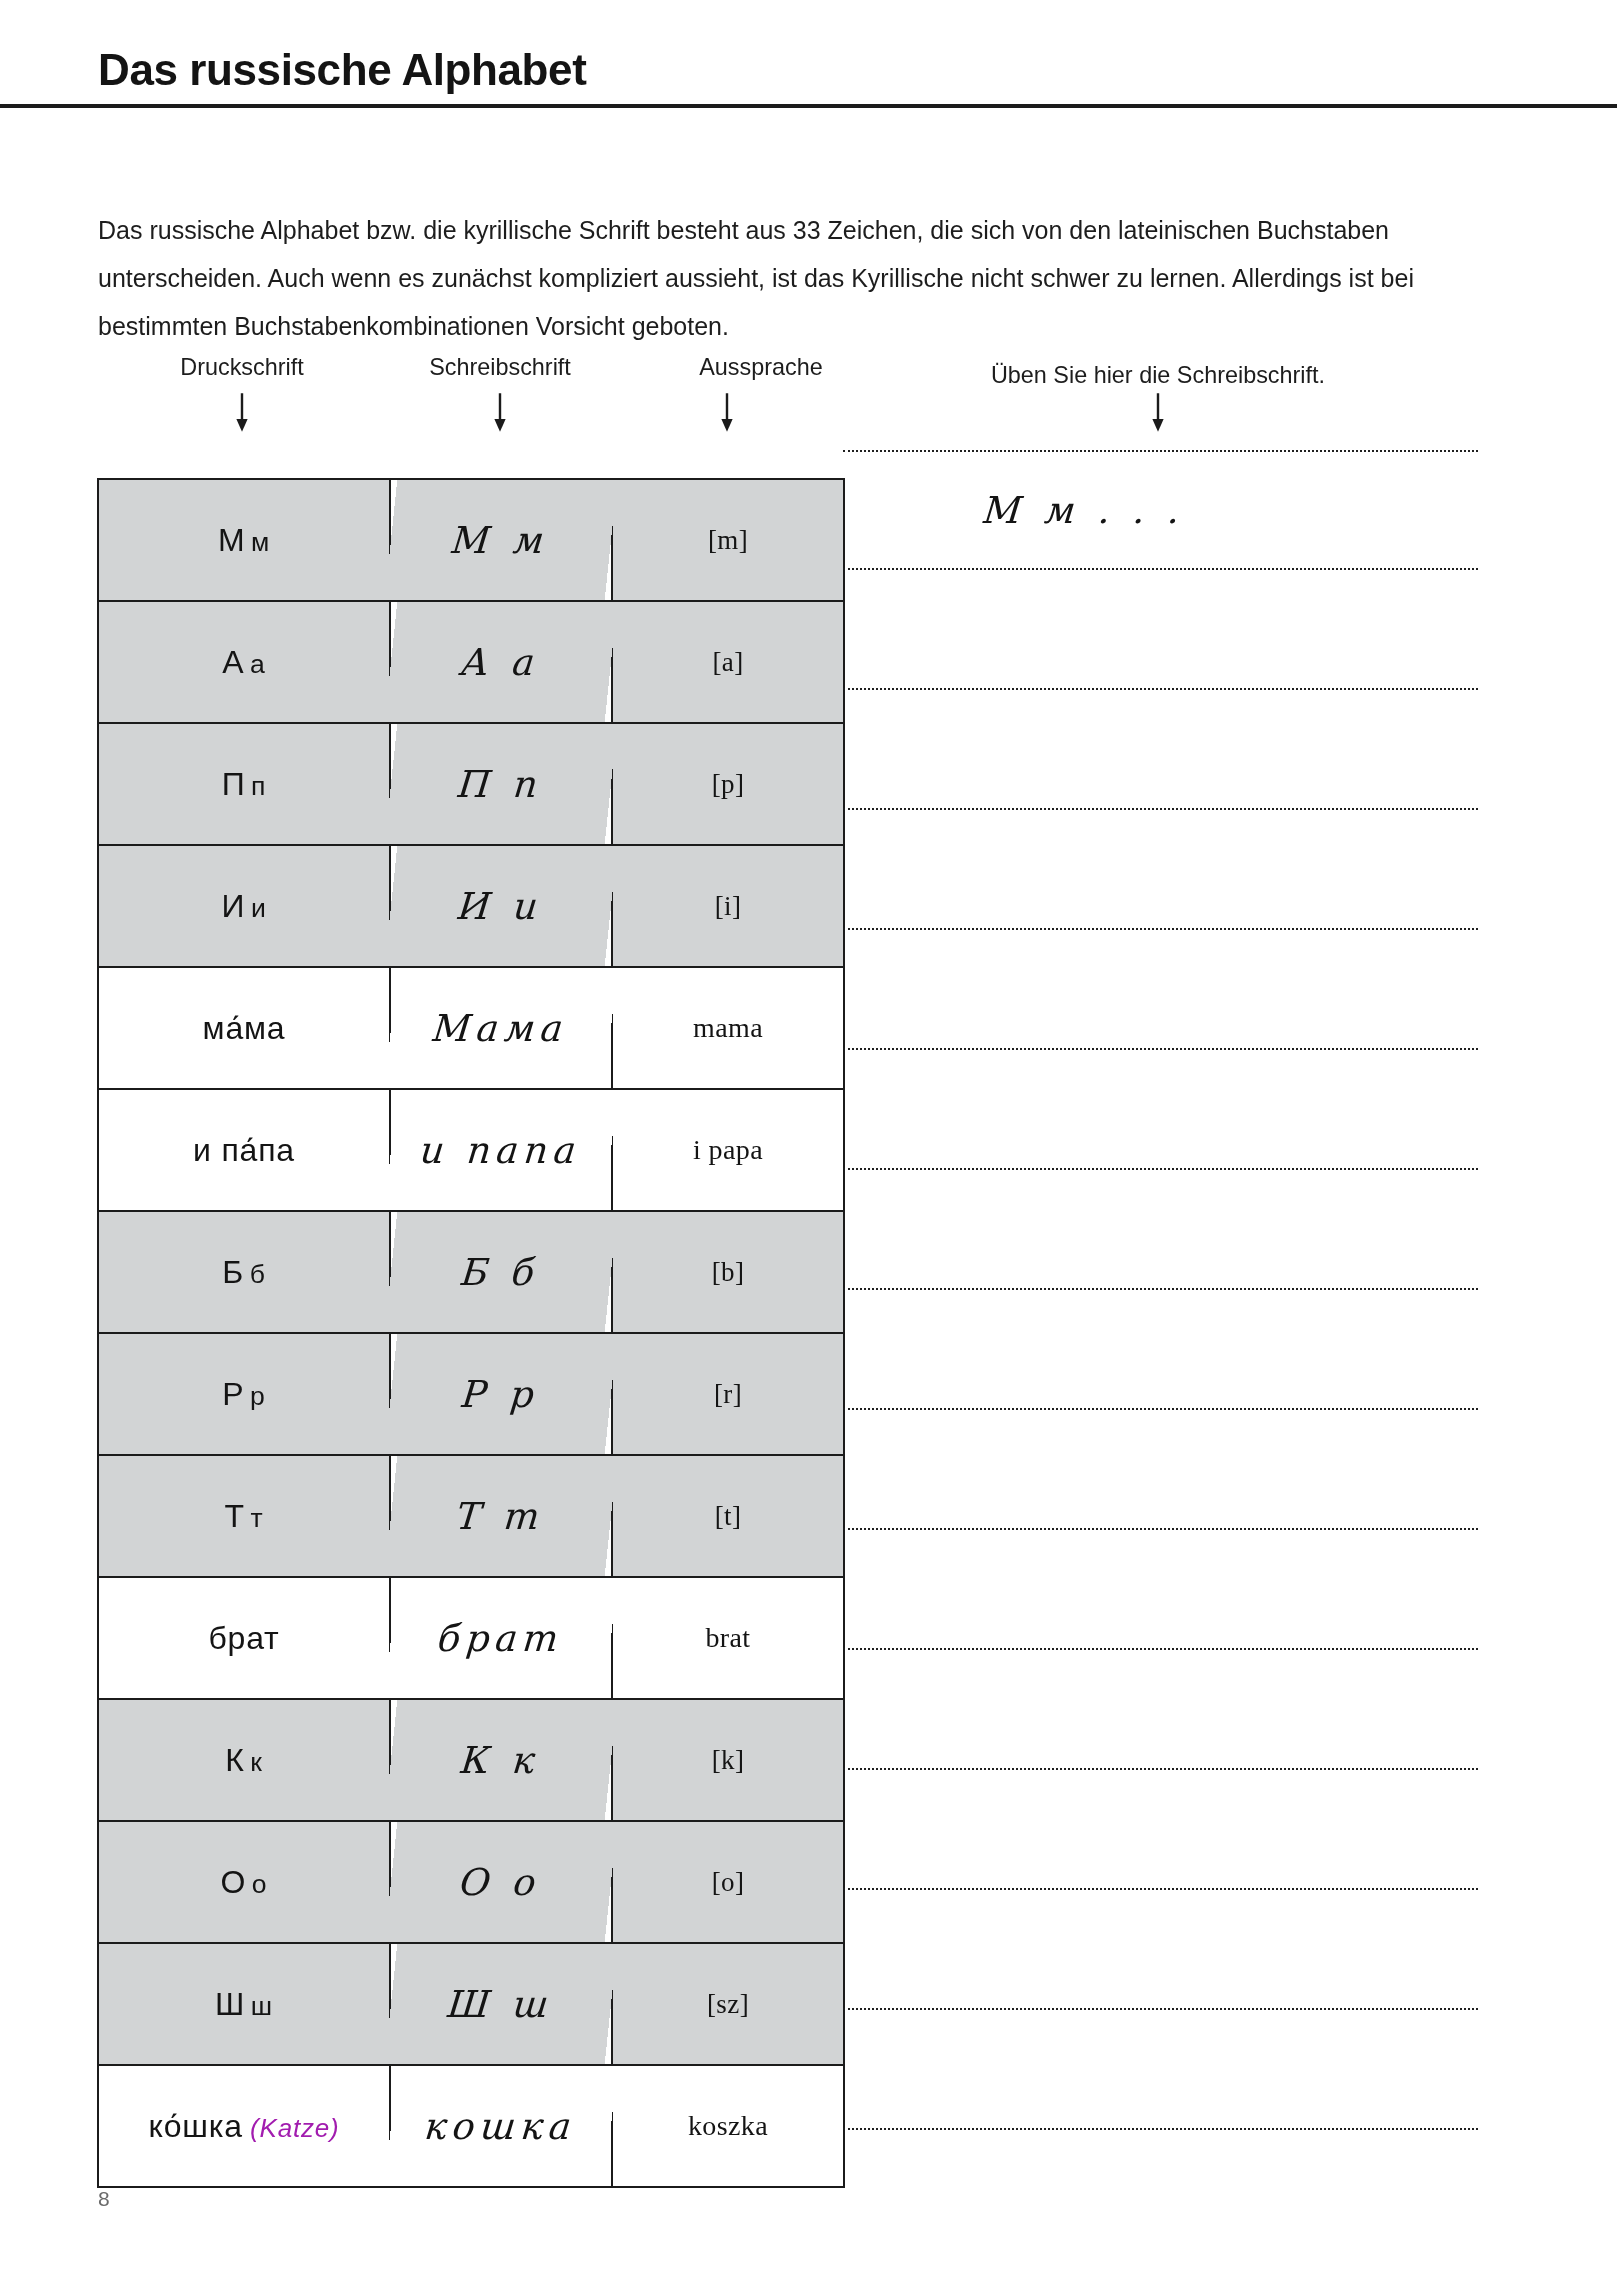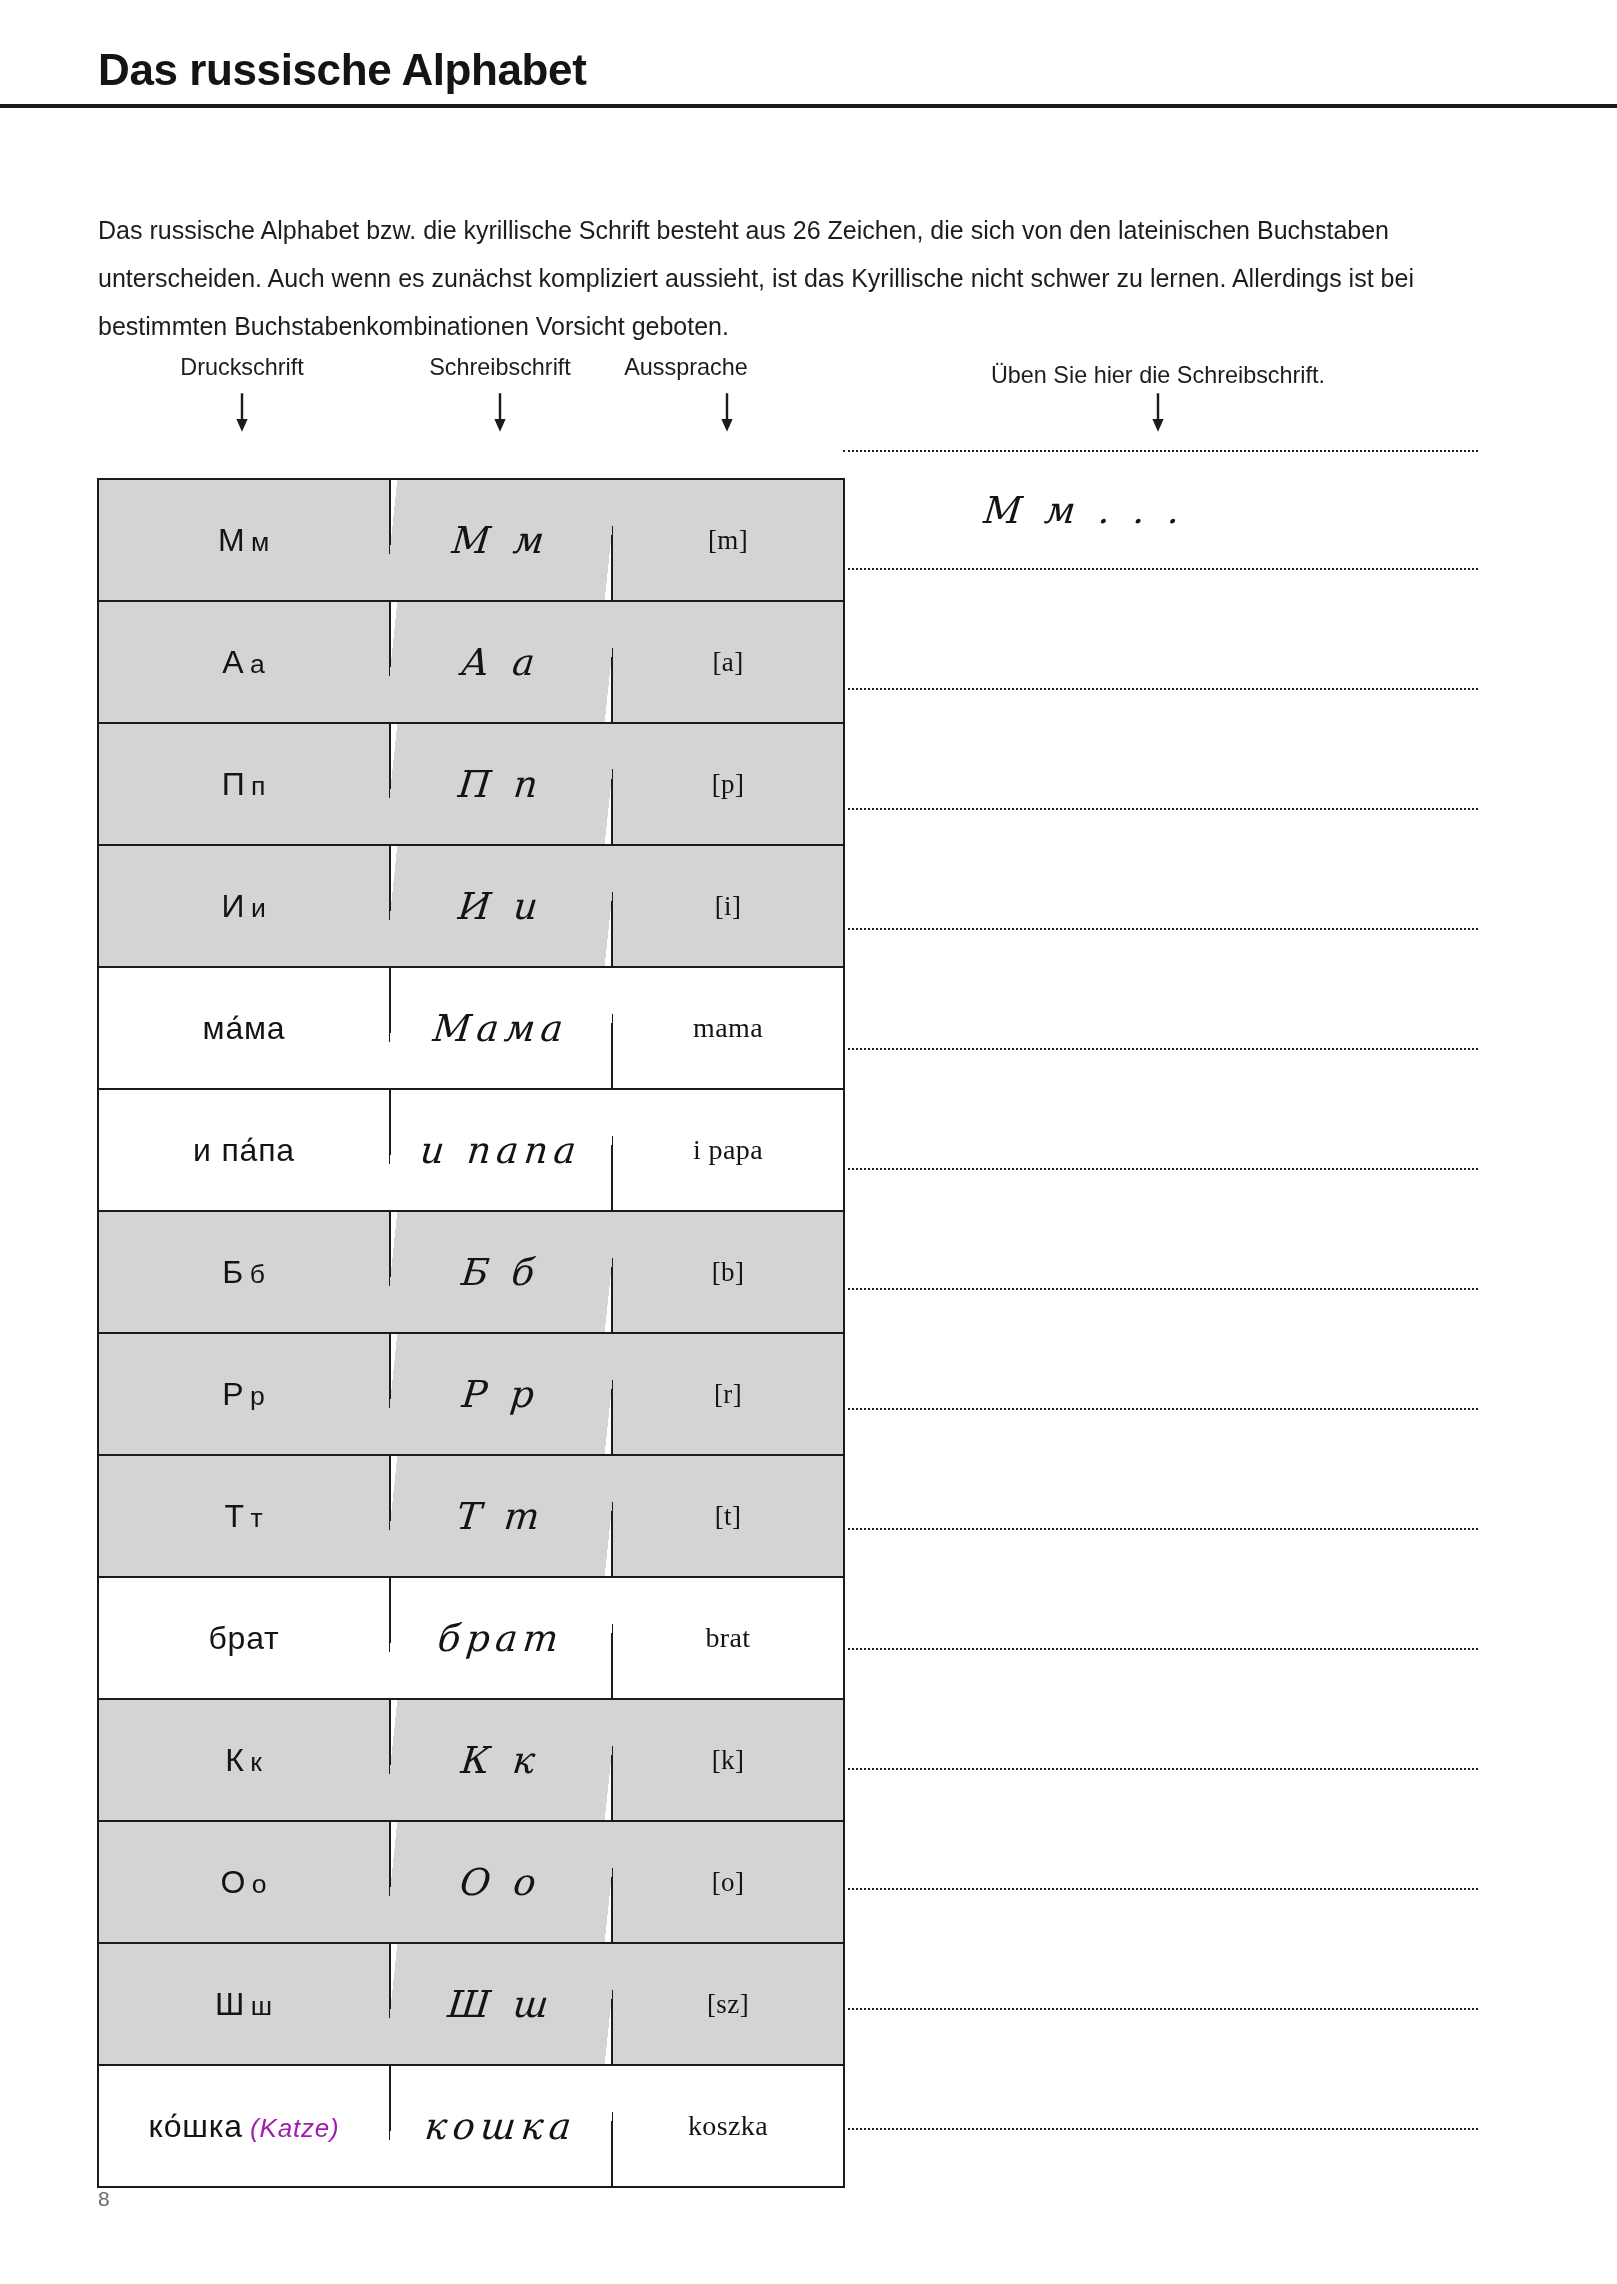--- a/index.html
+++ b/index.html
@@ -181,40 +181,40 @@
 </head>
 <body>
 
 <div class="page">
 
   <div class="title-block">
     <h1 class="page-title">Das russische Alphabet</h1>
     <div class="title-rule"></div>
   </div>
 
-  <p class="intro">Das russische Alphabet bzw. die kyrillische Schrift besteht aus 26 Zeichen, die sich von den lateinischen Buchstaben unterscheiden. Auch wenn es zunächst kompliziert aussieht, ist das Kyrillische nicht schwer zu lernen. Allerdings ist bei bestimmten Buchstabenkombinationen Vorsicht geboten.</p>
+  <p class="intro">Das russische Alphabet bzw. die kyrillische Schrift besteht aus 33 Zeichen, die sich von den lateinischen Buchstaben unterscheiden. Auch wenn es zunächst kompliziert aussieht, ist das Kyrillische nicht schwer zu lernen. Allerdings ist bei bestimmten Buchstabenkombinationen Vorsicht geboten.</p>
 
   <div class="col-headers">
     <div class="col-head" style="left:242px;top:0;">Druckschrift</div>
     <div class="arrow" style="left:242px;">
       <svg width="17.7" height="39" viewBox="0 0 22 48">
           <line x1="11" y1="0" x2="11" y2="36" stroke="#1b1b1b" stroke-width="3"></line>
           <polygon points="11,48 4,32 18,32" fill="#1b1b1b"></polygon>
         </svg>
     </div>
 
     <div class="col-head" style="left:500px;top:0;">Schreibschrift</div>
     <div class="arrow" style="left:500px;">
       <svg width="17.7" height="39" viewBox="0 0 22 48">
           <line x1="11" y1="0" x2="11" y2="36" stroke="#1b1b1b" stroke-width="3"></line>
           <polygon points="11,48 4,32 18,32" fill="#1b1b1b"></polygon>
         </svg>
     </div>
 
-    <div class="col-head" style="left:686px;top:0;">Aussprache</div>
+    <div class="col-head" style="left:761px;top:0;">Aussprache</div>
     <div class="arrow" style="left:727px;">
       <svg width="17.7" height="39" viewBox="0 0 22 48">
           <line x1="11" y1="0" x2="11" y2="36" stroke="#1b1b1b" stroke-width="3"></line>
           <polygon points="11,48 4,32 18,32" fill="#1b1b1b"></polygon>
         </svg>
     </div>
 
     <div class="col-head" style="left:1158px;top:8px;">Üben Sie hier die Schreibschrift.</div>
     <div class="arrow" style="left:1158px;">
       <svg width="17.7" height="39" viewBox="0 0 22 48">

